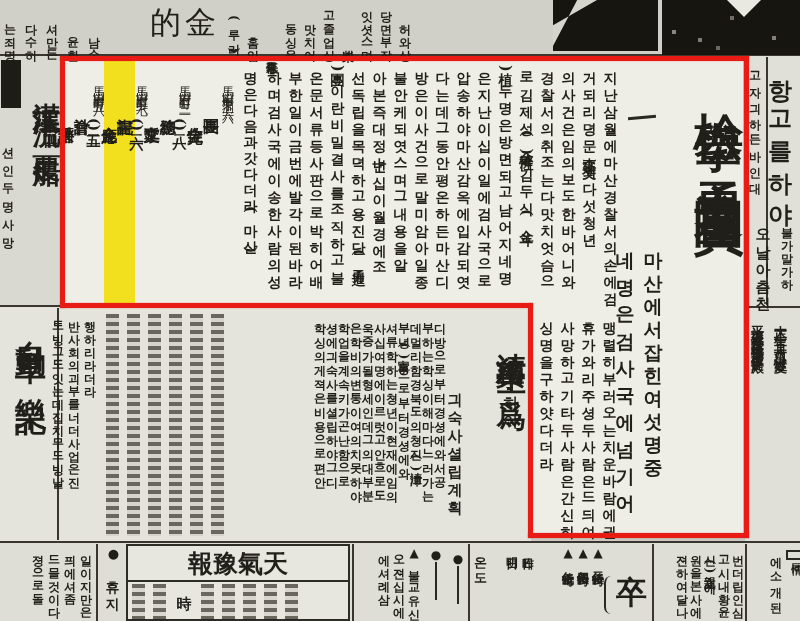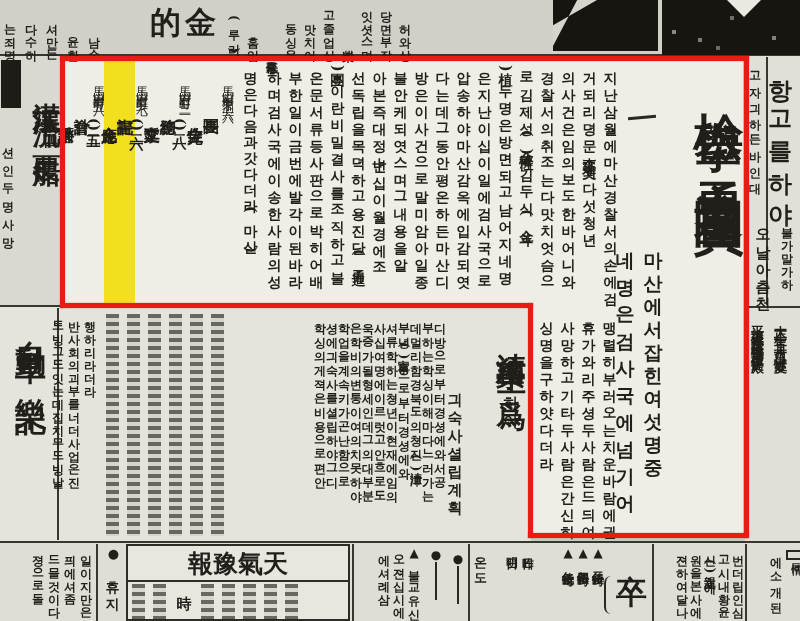--- a/index.html
+++ b/index.html
@@ -17,21 +17,21 @@
   .noisecol{width:13px;margin:0 4px;background:repeating-linear-gradient(to bottom,rgba(38,35,28,.65) 0 4px,rgba(38,35,28,.08) 4px 8px);}
   .blob{position:absolute;background:#16150f;}
   .frag{font-size:12px;letter-spacing:1px;font-weight:bold;}
   .hl{background:#f2df1d;box-shadow:0 0 0 2px #f2df1d;}
   .member{display:flex;flex-direction:row-reverse;width:43px;height:100%;}
   .addr{width:15px;font-size:12px;letter-spacing:3px;padding-top:15px;}
   .mmain{width:27px;font-size:16px;font-weight:bold;padding-top:44px;height:196px;}
   .mmain span{display:block;}
   .marker{display:flex;flex-direction:column;align-items:center;width:16px;}
   .markline{width:2px;height:38px;background:#2a2822;}
-  .bigdark{font-weight:bold;}
+  .bigdark{font-weight:normal;}
 </style>
 </head>
 <body>
 
 <div id="page">
 
   <div class="panel" style="left:0;top:0;width:800px;height:55px;background:#d0cfc8;"></div>
   <div class="panel" style="left:0;top:55px;width:62px;height:255px;background:#d9d8d1;"></div>
   <div class="panel" style="left:62px;top:59px;width:681px;height:247px;background:#eeede6;"></div>
   <div class="panel" style="left:531px;top:306px;width:212px;height:228px;background:#eeede6;"></div>

